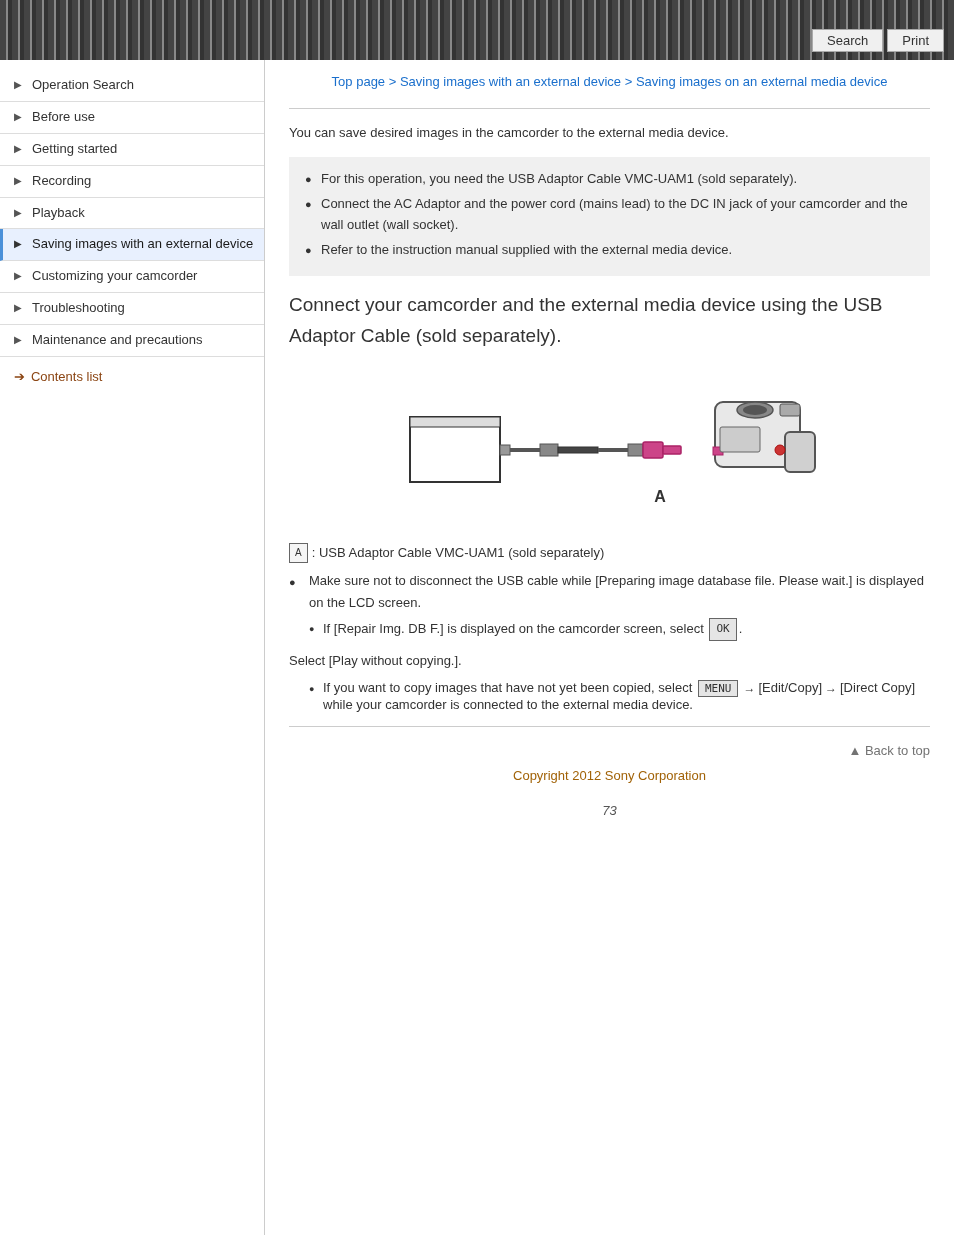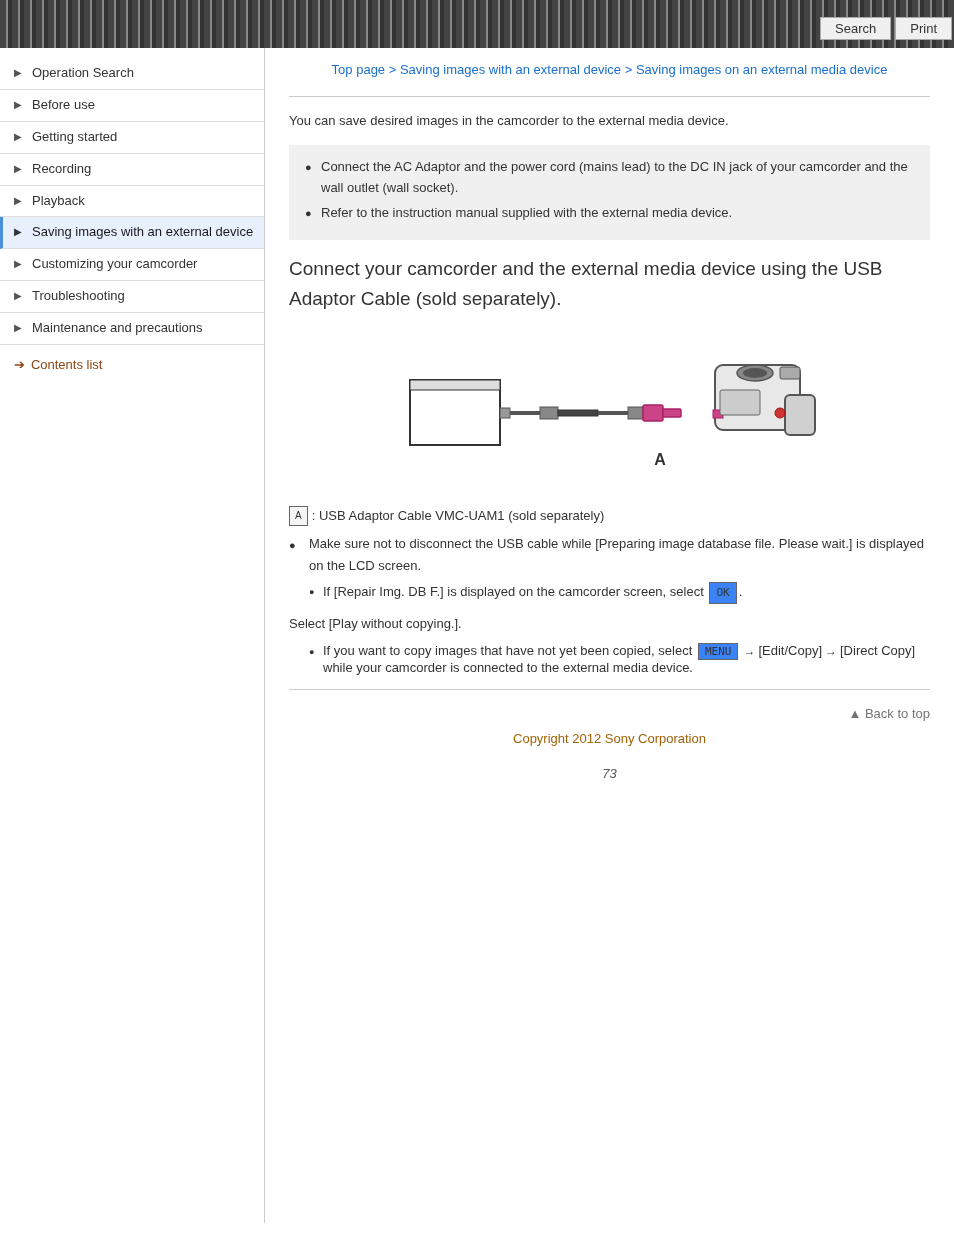--- a/index.html
+++ b/index.html
@@ -6,26 +6,26 @@
     body { font-family: Arial, sans-serif; font-size: 13px; color: #333; background: #fff; width: 954px; min-height: 1235px; }
 
     
     .header {
       background: repeating-linear-gradient(
         90deg,
         #444 0px, #444 6px,
         #888 6px, #888 8px,
         #333 8px, #333 12px
       );
-      height: 48px;
+      height: 60px;
       display: flex;
       align-items: flex-end;
       justify-content: flex-end;
       padding-bottom: 8px;
-      padding-right: 2px;
+      padding-right: 10px;
     }
     .header-buttons {
       display: flex;
       gap: 4px;
     }
     .header-btn {
       background: #f0f0f0;
       border: 1px solid #aaa;
       padding: 3px 14px;
       cursor: pointer;
@@ -198,21 +198,21 @@
 
     .select-text {
       font-size: 13px;
       margin-bottom: 8px;
       line-height: 1.6;
     }
 
     .inline-btn {
       display: inline-block;
       border: 1px solid #666;
-      background: #3b82f6;
+      background: #e5e5e5;
       font-size: 11px;
       padding: 1px 6px;
       margin: 0 2px;
       vertical-align: middle;
       font-family: monospace;
     }
 
     .inline-arrow {
       margin: 0 3px;
       font-size: 12px;
@@ -323,20 +323,21 @@
     <div class="breadcrumb">
       <a>Top page</a><span> &gt; </span><a>Saving images with an external device</a><span> &gt; </span><a>Saving images on an external media device</a><br>
     </div>
 
     <hr class="divider">
 
     <p class="intro-text">You can save desired images in the camcorder to the external media device.</p>
 
     <div class="info-box">
       <ul>
+        <li>For this operation, you need the USB Adaptor Cable VMC-UAM1 (sold separately).</li>
         <li>Connect the AC Adaptor and the power cord (mains lead) to the DC IN jack of your camcorder and the wall outlet (wall socket).</li>
         <li>Refer to the instruction manual supplied with the external media device.</li>
       </ul>
     </div>
 
     <p class="connect-text">Connect your camcorder and the external media device using the USB Adaptor Cable (sold separately).</p>
 
     <div class="diagram-area">
       <svg class="diagram-svg" viewBox="0 0 420 160">
 

